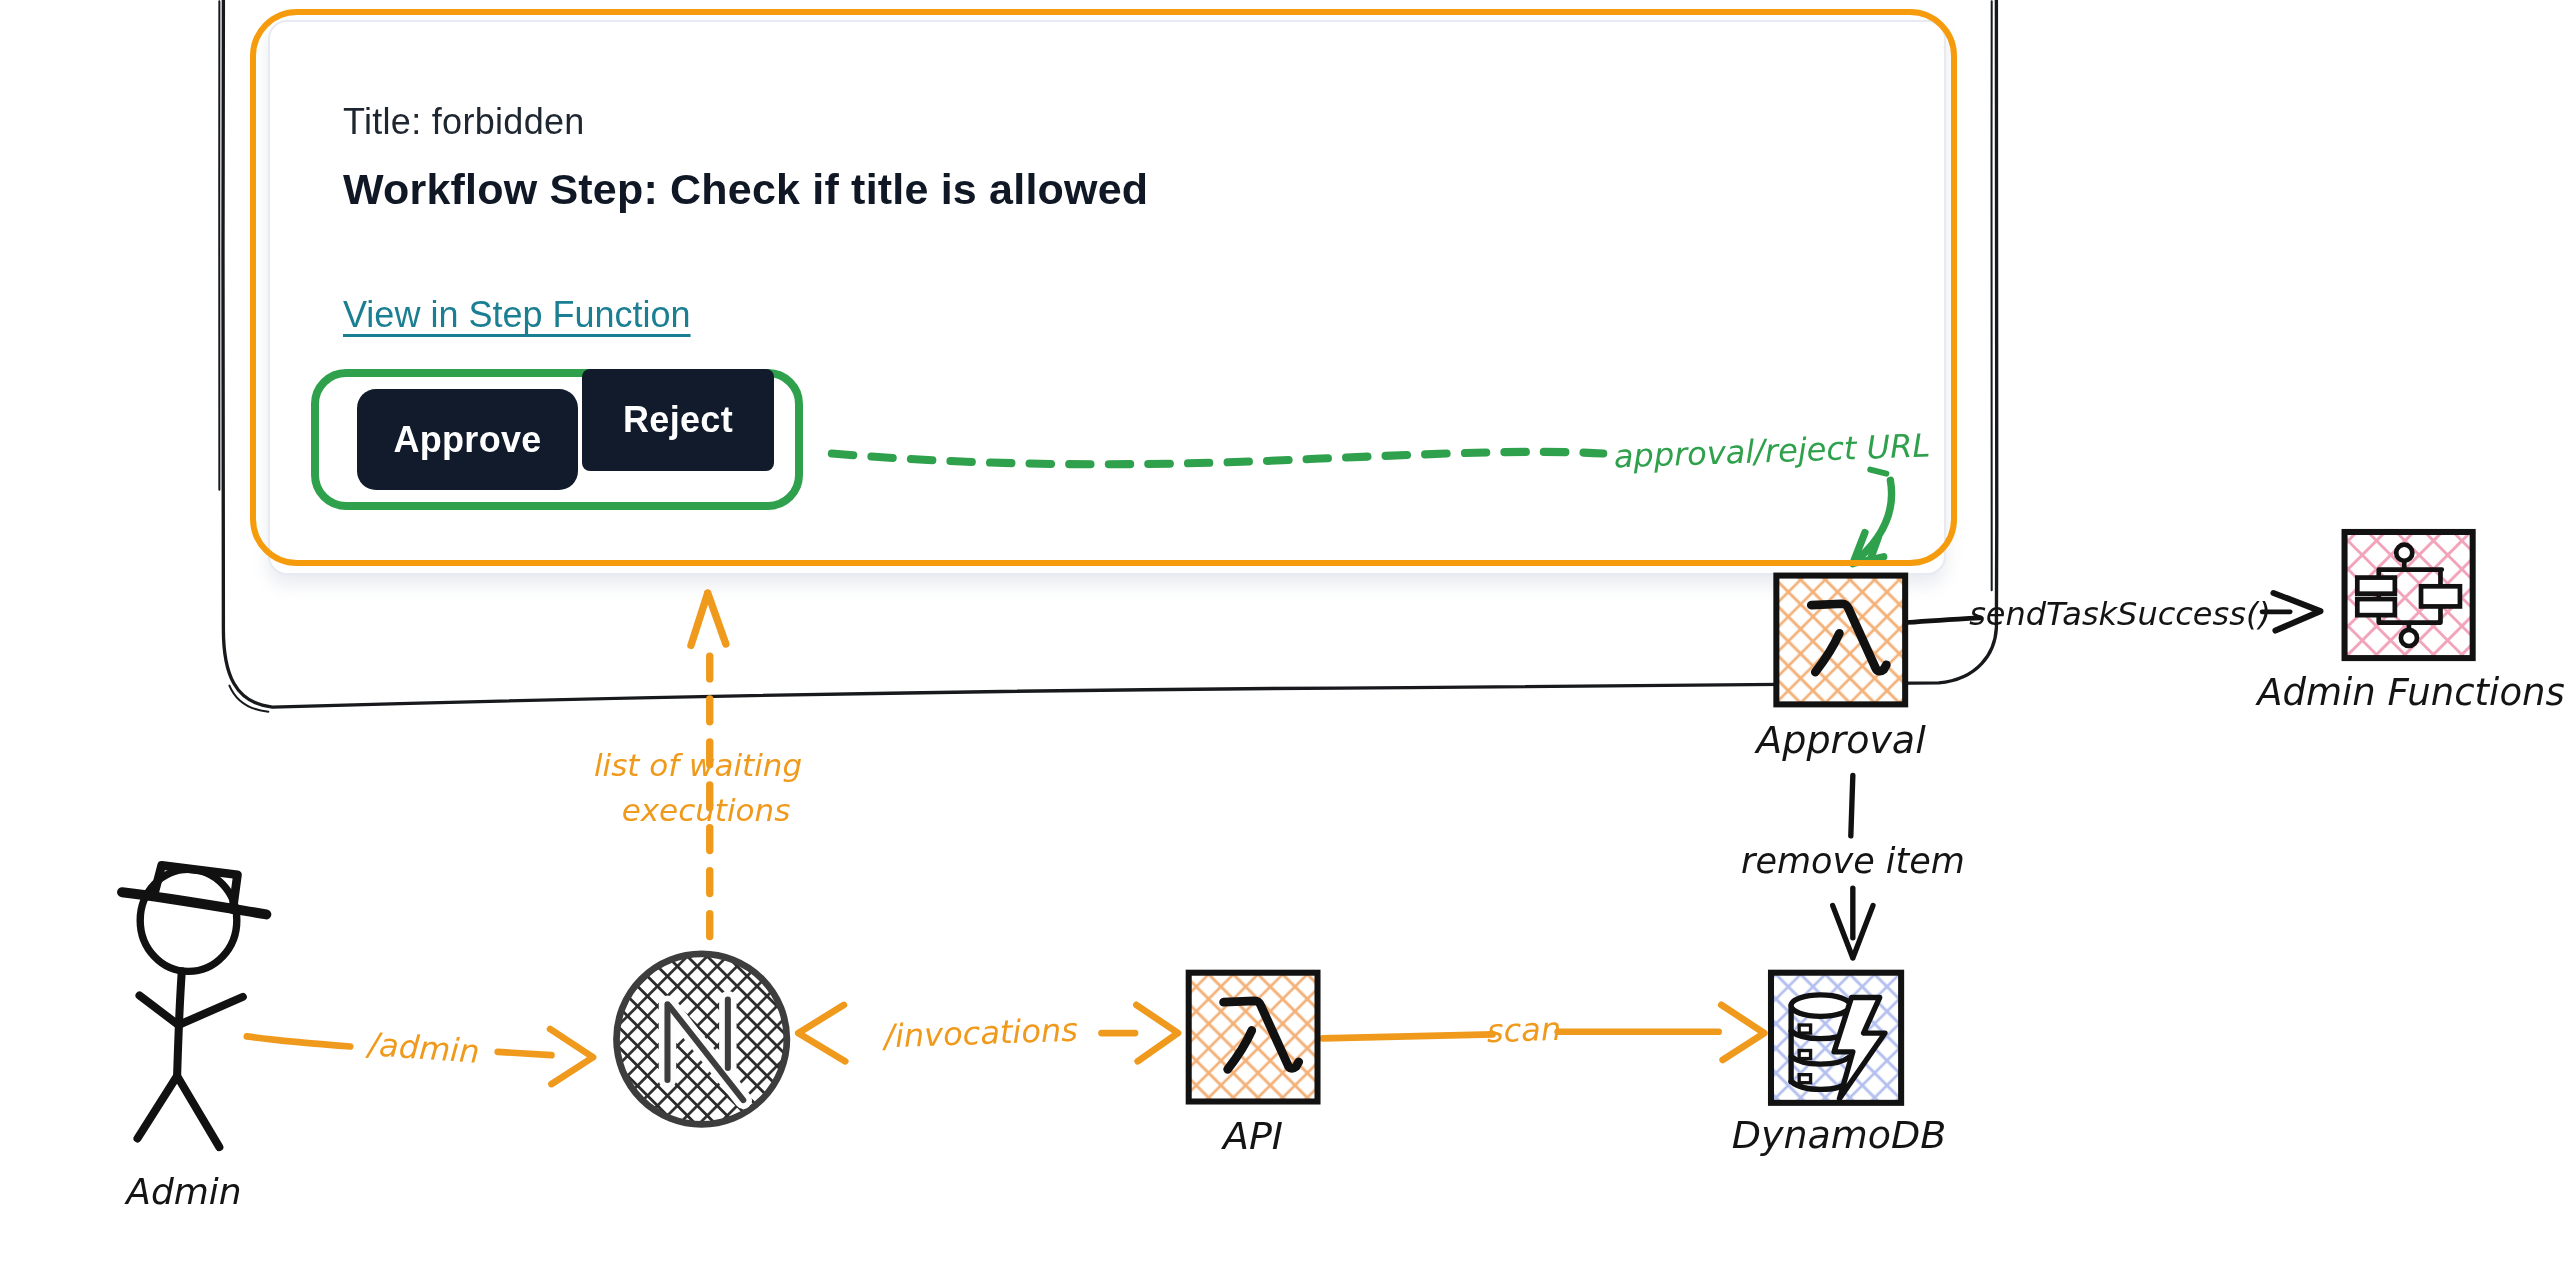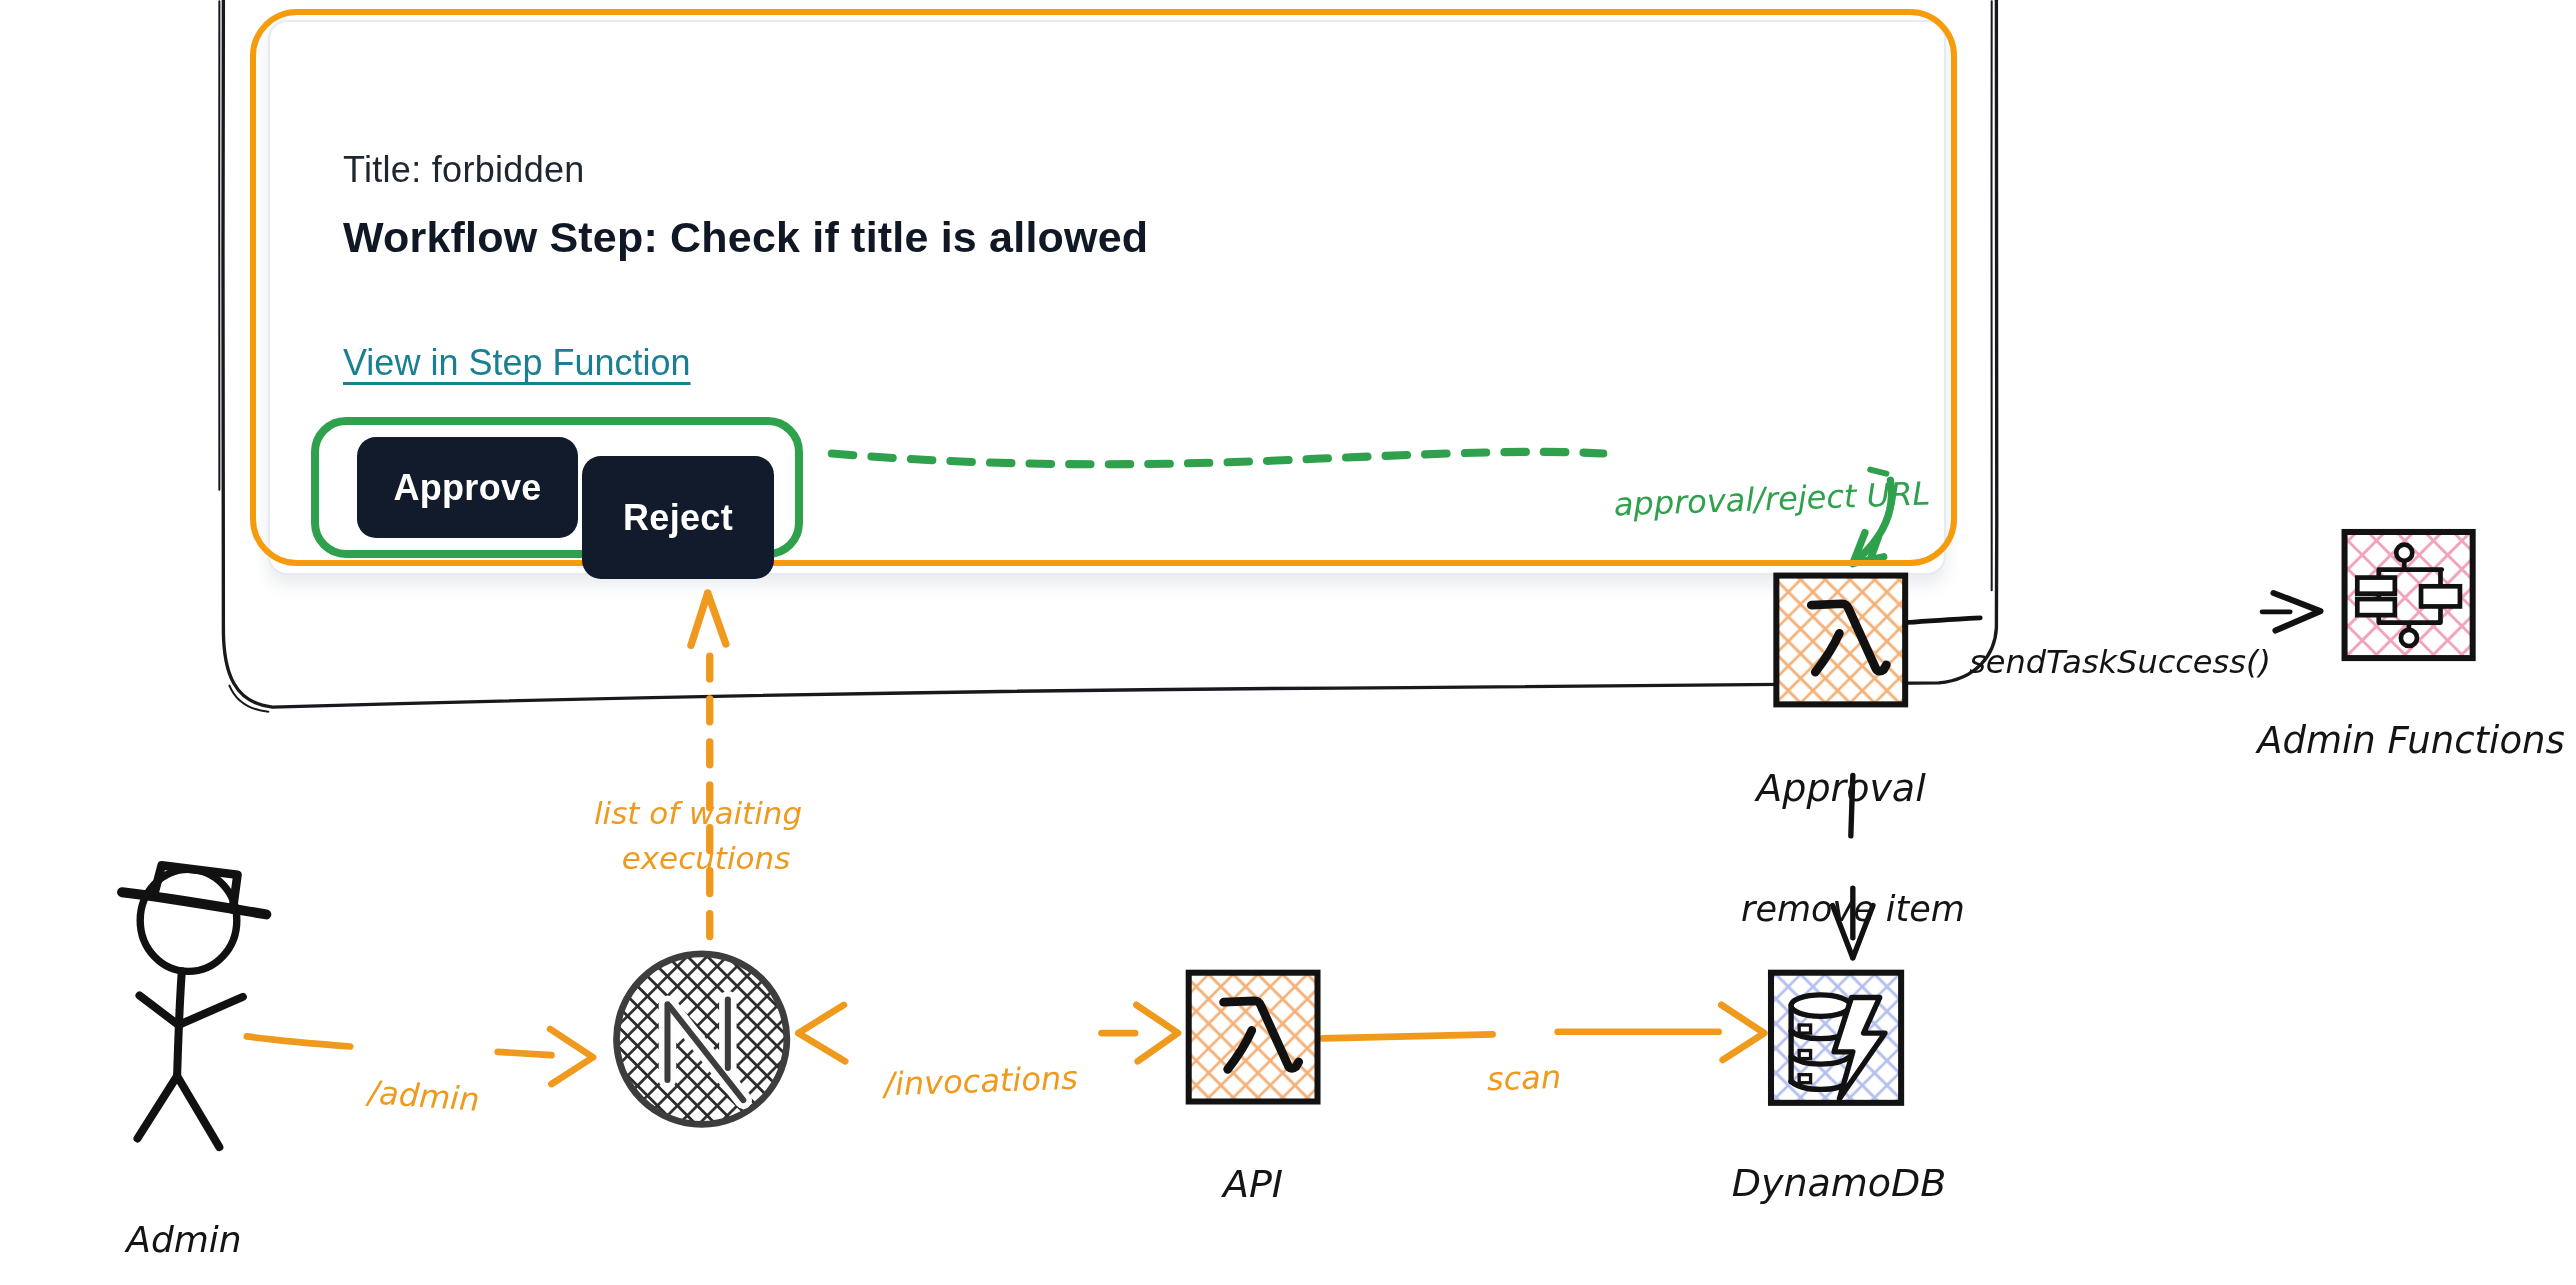--- a/index.html
+++ b/index.html
@@ -12,34 +12,34 @@
   body{width:2576px;height:1286px;overflow:hidden;font-family:"Liberation Sans",sans-serif;}
   .stage{position:relative;width:2576px;height:1286px;background:#fff;}
 
   
   .ui-card{position:absolute;left:268px;top:20px;width:1678px;height:555px;background:#fff;
     border:2px solid #E7EAF3;border-radius:19px;z-index:1;
     box-shadow:0 9.4px 17.4px rgba(100,116,139,.14);}
   .orange-box{position:absolute;left:250px;top:9.4px;width:1707px;height:557px;border:6.7px solid var(--orange);
     border-radius:47px;z-index:3;pointer-events:none;}
 
-  .overlay{position:absolute;inset:0;z-index:3;margin-top:48px;}
+  .overlay{position:absolute;inset:0;z-index:3;}
   .overlay > *{position:absolute;}
 
   .card-title{left:343px;top:101px;font-size:36px;font-weight:500;color:var(--title);letter-spacing:0.3px;}
   .card-heading{left:343px;top:165px;font-size:43px;font-weight:700;color:#101826;letter-spacing:0.2px;}
   .card-desc{left:343px;top:225px;font-size:34px;font-weight:400;color:var(--desc);letter-spacing:0.1px;}
   .card-link{left:343px;top:294px;font-size:36px;font-weight:400;color:var(--teal);
     text-decoration:underline;text-decoration-thickness:2.7px;text-underline-offset:6.7px;cursor:pointer;}
 
   .green-box{left:311px;top:369px;width:492px;height:141px;border:8px solid var(--green);border-radius:35px;}
   .btn{display:flex;align-items:center;justify-content:center;background:var(--navy);color:#fff;
     font-size:36px;font-weight:700;border-radius:19px;cursor:pointer;letter-spacing:0.3px;}
   .btn-approve{left:357px;top:389px;width:221px;height:101px;}
-  .btn-reject{left:582px;top:408px;width:192px;height:123px;}
+  .btn-reject{left:582px;top:369px;width:192px;height:102px;border-radius:8px;}
 
   
   .hand{font-family:"DejaVu Sans",sans-serif;font-style:italic;font-weight:500;color:#141414;
     white-space:nowrap;transform:translate(-50%,-50%);}
   .hand.orange{color:var(--orange-arrow);}
   .hand.green{color:var(--green);}
 
   svg.wire{position:absolute;inset:0;z-index:2;pointer-events:none;}
   .frame{stroke:var(--ink);stroke-width:5;fill:none;stroke-linecap:round;}
   .frame.thin{stroke-width:3;}

